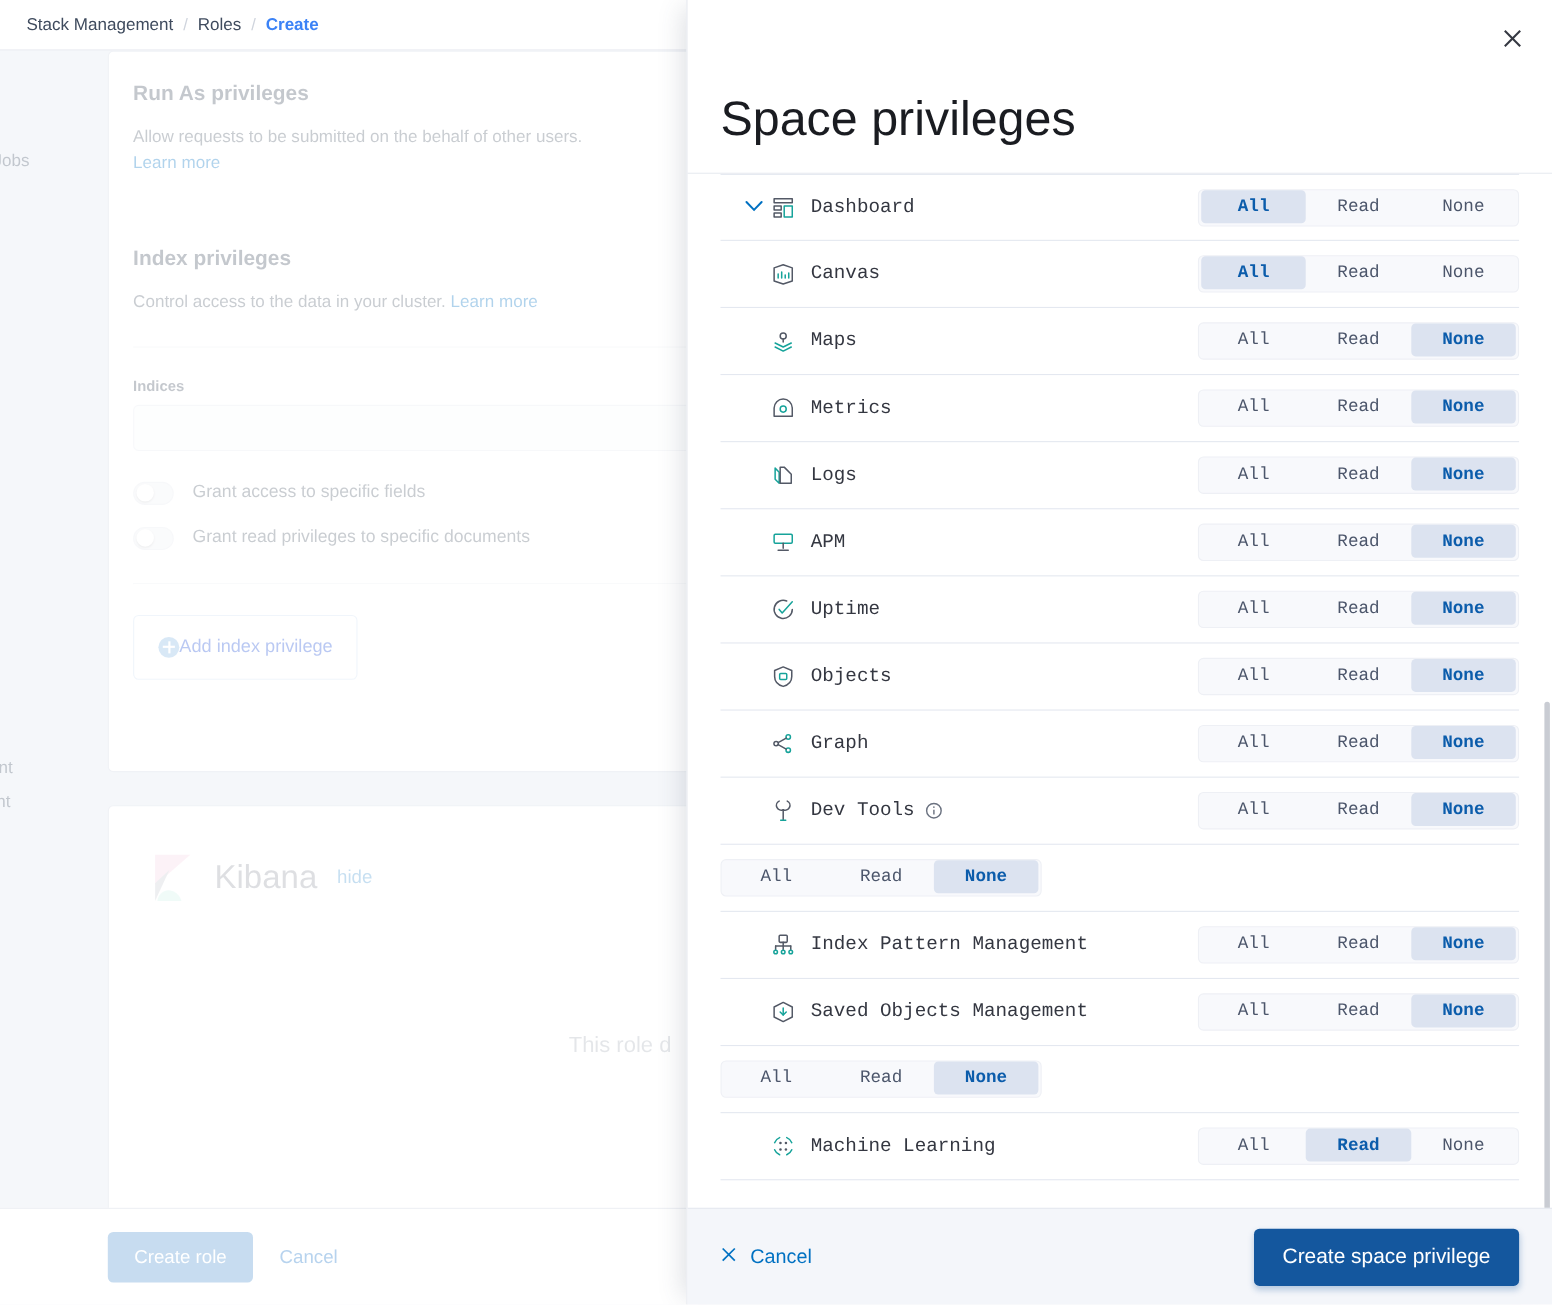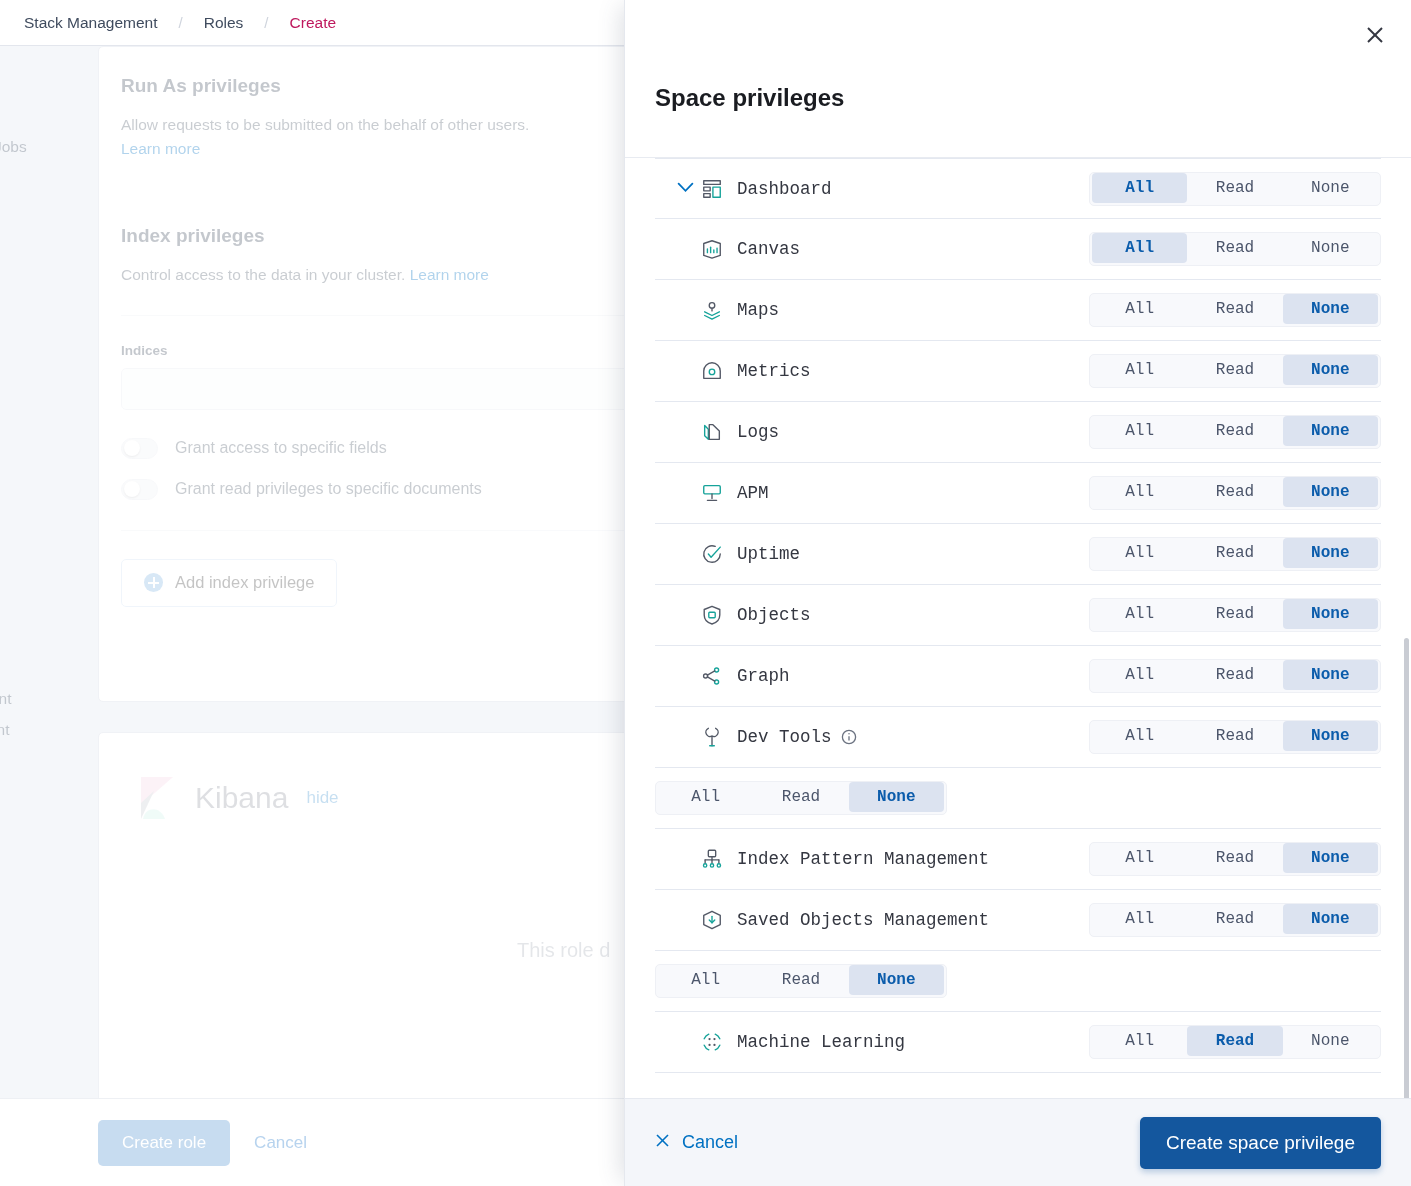--- a/index.html
+++ b/index.html
@@ -12,24 +12,24 @@
   .screen { position: relative; width: 1411px; height: 1186px; background:#fff; }
 
   
   .bg-page { position:absolute; inset:0; background:#f5f7fa; }
 
   .topbar {
     position:absolute; left:0; top:0; width:1411px; height:46px;
     background:#ffffff; border-bottom:1px solid #e3e6ed;
     display:flex; align-items:center;
   }
-  .breadcrumb { display:flex; align-items:center; padding-left:24px; gap:21px; font-size:15.5px; }
+  .breadcrumb { display:flex; align-items:center; padding-left:24px; gap:9px; font-size:15.5px; }
   .bc-link { color:#3f4b5e; }
   .bc-sep { color:#cfd4dd; font-size:15px; }
-  .bc-current { color:#be185d; font-weight:normal; }
+  .bc-current { color:#3b82f6; font-weight:bold; }
   .topbar-right { position:absolute; right:0; top:0; height:45px; display:flex; align-items:center; }
   .tb-cell { height:45px; width:60px; display:flex; align-items:center; justify-content:center;
              border-left:1px solid #e9ecf2; }
   .avatar-cell { width:49px; border-left:1px solid #e9ecf2; height:45px; display:flex; align-items:center; justify-content:center; }
   .avatar {
     width:30px; height:30px; border-radius:50%; background:#f08b50;
     color:#1a1c21; font-size:14px; display:flex; align-items:center; justify-content:center;
   }
 
   
@@ -57,23 +57,23 @@
   .toggle {
     width:37px; height:21px; border-radius:11px; background:#f1f3f7;
     border:1px solid #e6e9ef; position:relative;
   }
   .toggle::after {
     content:""; position:absolute; left:2px; top:1.5px; width:16px; height:16px;
     border-radius:50%; background:#ffffff; box-shadow:0 1px 2px rgba(0,0,0,.18);
   }
   .toggle-label { font-size:16px; color:#4f5b6b; }
   .btn-outline {
-    display:inline-flex; align-items:center; gap:12px;
-    height:48px; padding:0 22px; border:1px solid #cfe0f3; border-radius:5px;
-    background:#fff; color:#404040; font-size:16.5px;
+    display:inline-flex; align-items:center; 
+    height:59px; padding:0 22px; border:1px solid #cfe0f3; border-radius:5px;
+    background:#fff; color:#1d4ed8; font-size:16.5px;
   }
   .plus-circle {
     width:19px; height:19px; border-radius:50%; background:#7fb4e4; position:relative;
   }
   .plus-circle::before, .plus-circle::after {
     content:""; position:absolute; background:#fff;
   }
   .plus-circle::before { left:4px; top:8.5px; width:11px; height:2px; }
   .plus-circle::after  { top:4px; left:8.5px; height:11px; width:2px; }
 
@@ -98,21 +98,21 @@
   
   .flyout {
     position:absolute; right:0; top:0; width:787px; height:1186px; background:#ffffff;
     box-shadow: -9px 0 22px -6px rgba(65,78,101,.18);
     border-left:1px solid #e5e8ee;
     display:flex; flex-direction:column;
   }
   .flyout-header {
     height:158px; flex:0 0 158px; position:relative; border-bottom:1px solid #e8ebf1;
   }
-  .flyout-title { position:absolute; left:30px; top:84px; font-size:24px; color:#1a1c21; font-weight:700; }
+  .flyout-title { position:absolute; left:30px; top:84px; font-size:44px; color:#1a1c21; font-weight:400; }
   .close-btn {
     position:absolute; right:14px; top:14px; width:44px; height:44px;
     display:flex; align-items:center; justify-content:center; background:none; border:none; cursor:pointer;
   }
 
   .flyout-body { flex:1 1 auto; overflow:hidden; position:relative; }
   .rows { padding:0 30px; position:relative;font-family:Liberation Mono, monospace; }
   .row {
     height:61px; display:flex; align-items:center;
     border-bottom:1px solid #e4e8f0;

